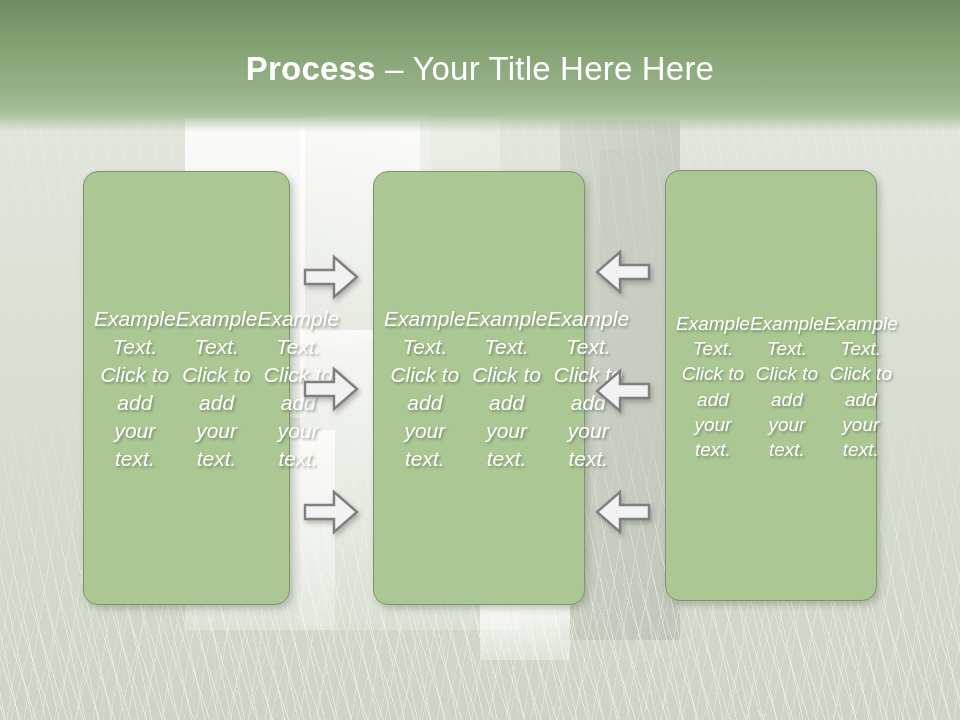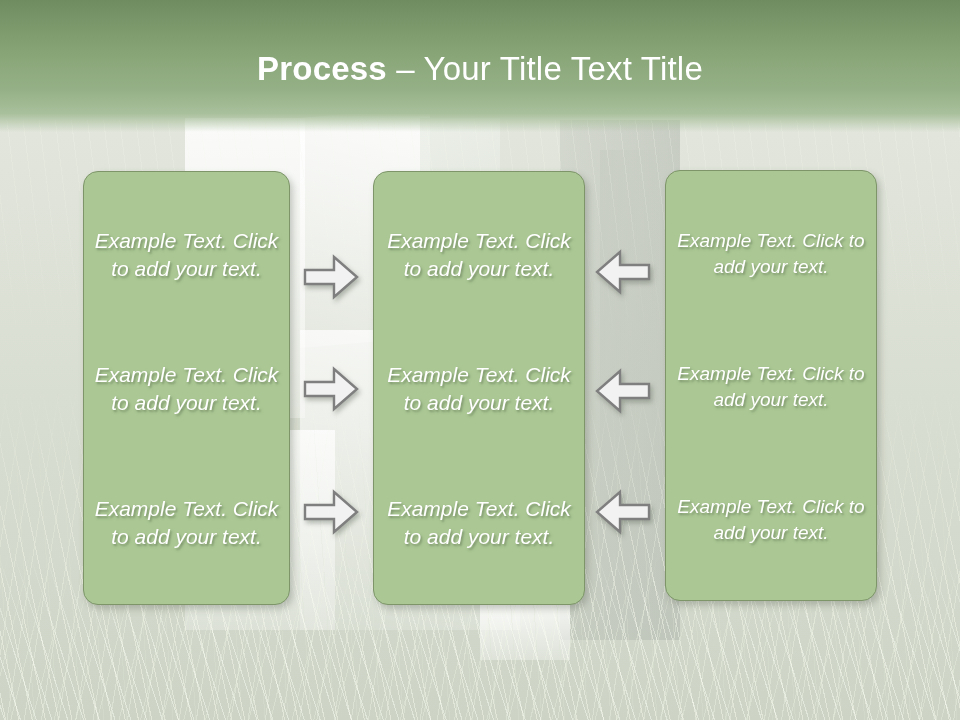--- a/index.html
+++ b/index.html
@@ -152,21 +152,20 @@
 
   
   .box {
     position: absolute;
     box-sizing: border-box;
     background: #abc894;
     border: 1.5px solid #7d9569;
     border-radius: 15px;
     box-shadow: 3px 4px 7px rgba(90,100,85,0.33);
     display: flex;
-    flex-direction: column;
     justify-content: space-around;
     align-items: center;
     padding: 16px 10px 14px 10px;
   }
   .box .cell {
     width: 100%;
     text-align: center;
     color: #ffffff;
     font-style: italic;
     line-height: 1.33;
@@ -209,21 +208,21 @@
   <div class="bg-panel p3"></div>
   <div class="bg-panel p4"></div>
   <div class="bg-panel p5"></div>
   <div class="bg-panel p6"></div>
   <div class="bg-panel p7"></div>
   <div class="bg-grasstop"></div>
   <div class="bg-grass"></div>
   <div class="bg-grass2"></div>
 
   <div class="header-band"></div>
-  <div class="title"><span class="strong">Process</span><span class="light"> – </span><span class="light">Your Title Text Title</span></div>
+  <div class="title"><span class="strong">Process</span><span class="light"> – </span><span class="light">Your Title Here Here</span></div>
 
   <div class="box" id="box-col1">
     <div class="cell">Example Text. Click  to add your text.</div>
     <div class="cell">Example Text. Click  to add your text.</div>
     <div class="cell">Example Text. Click  to add your text.</div>
   </div>
 
   <div class="box" id="box-col2">
     <div class="cell">Example Text. Click  to add your text.</div>
     <div class="cell">Example Text. Click  to add your text.</div>

